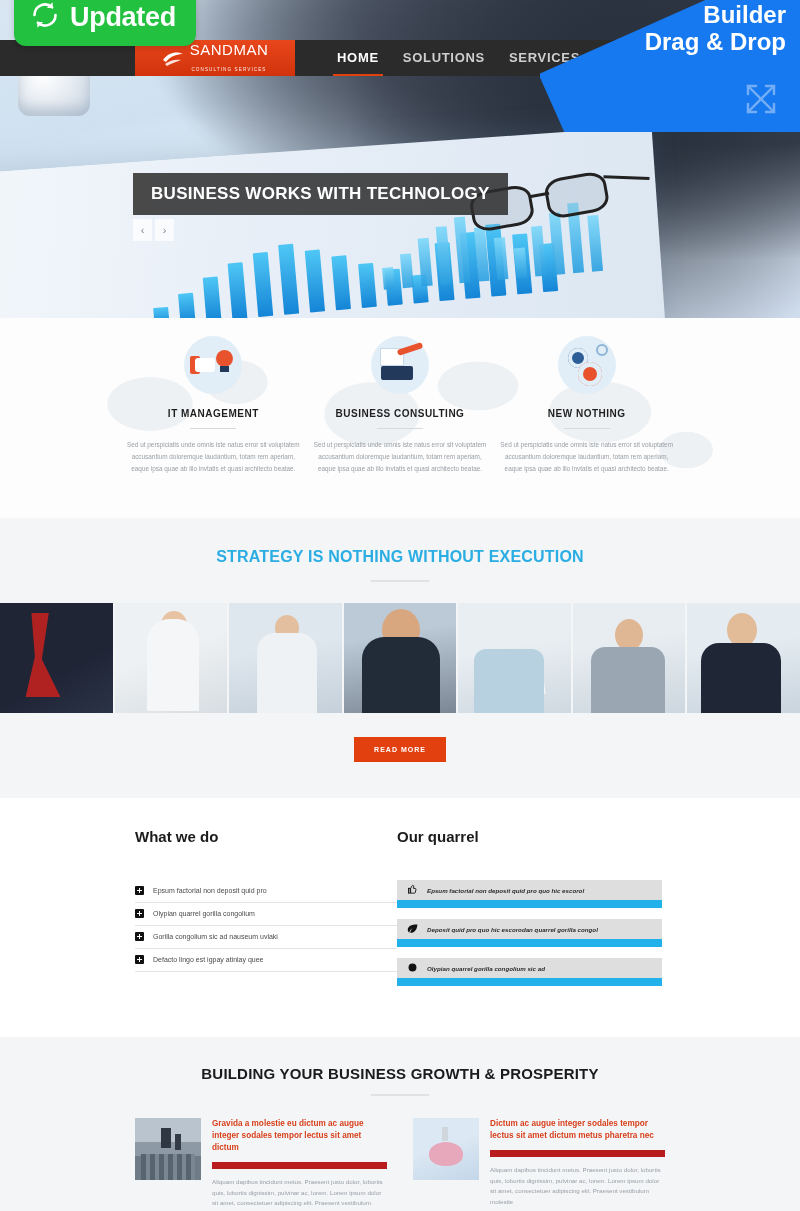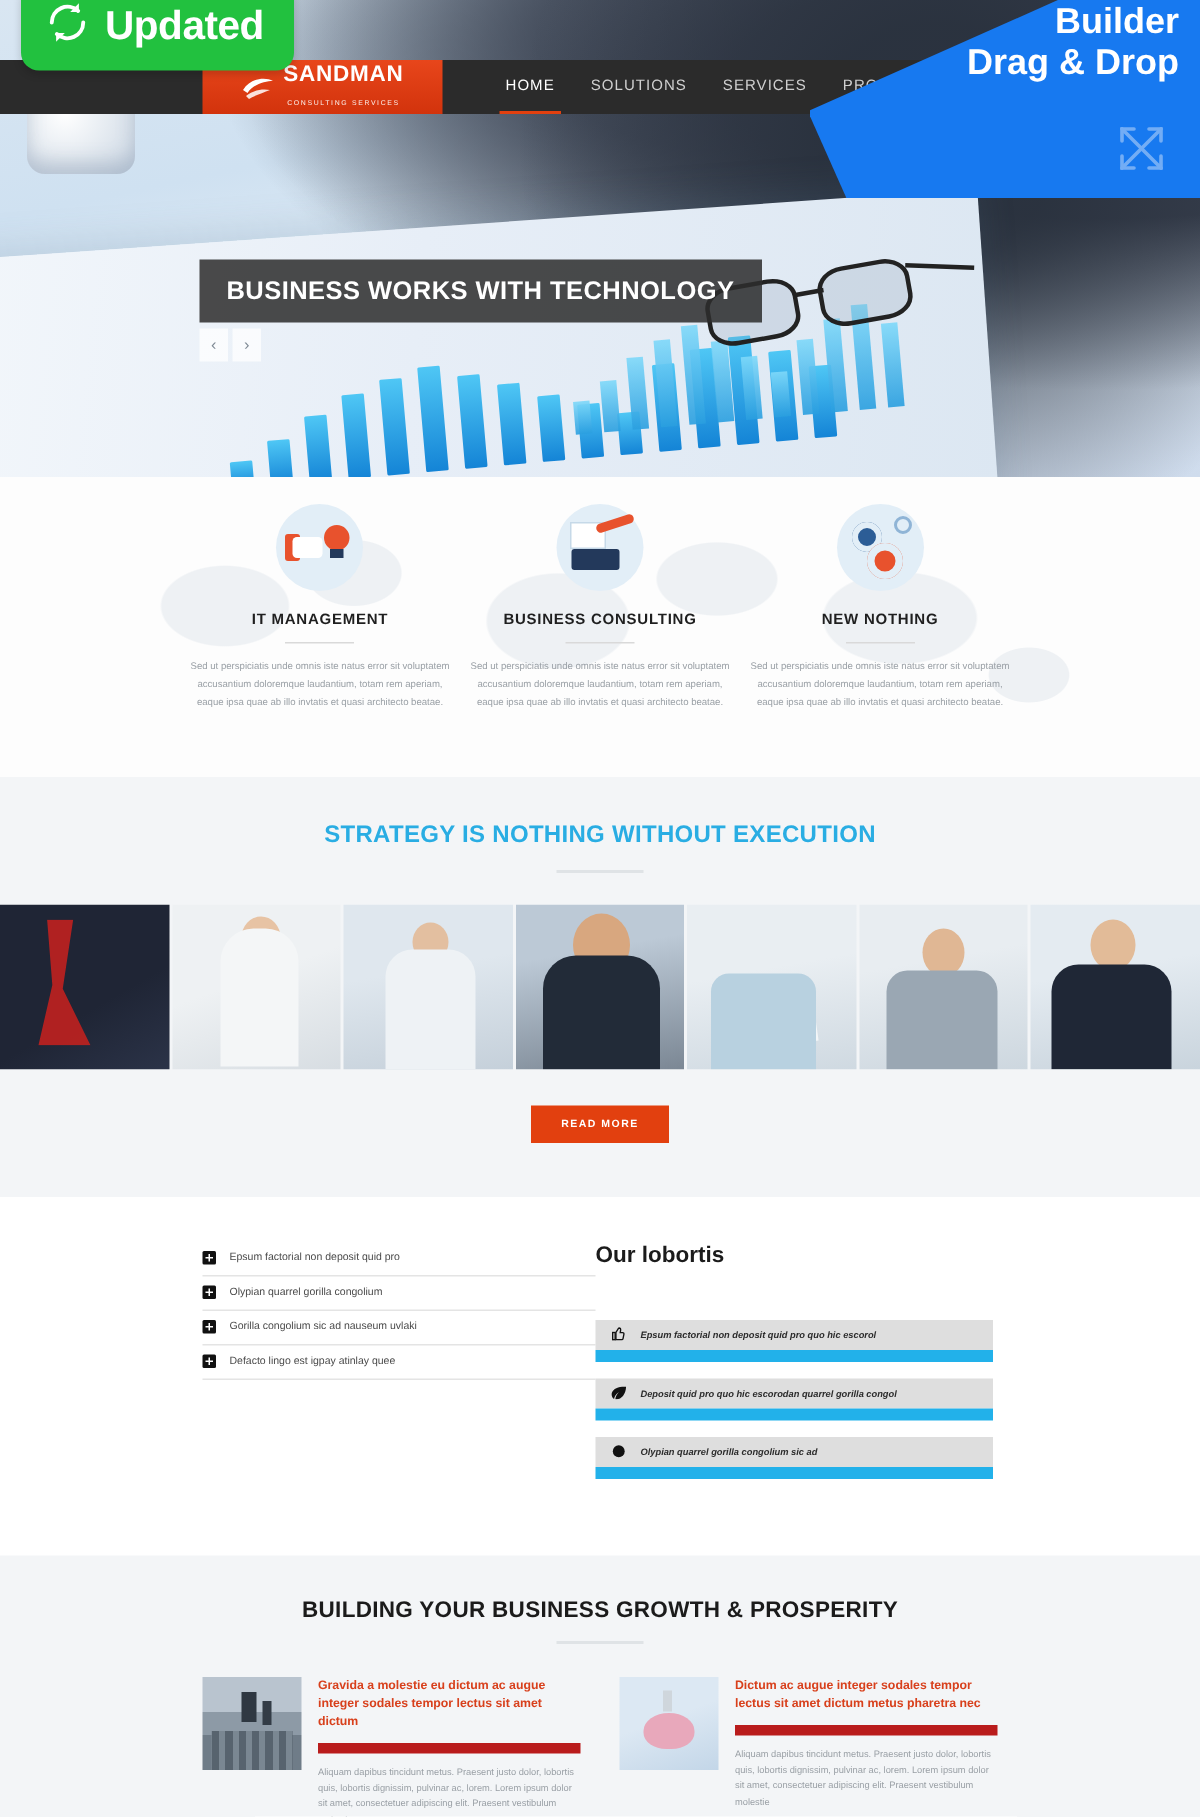--- a/index.html
+++ b/index.html
@@ -79,29 +79,29 @@
   .logo-block {
     position: absolute; left: 135px; top: 40px;
     width: 160px; height: 36px;
     background: #e23a12;
     background: linear-gradient(180deg,#e8461b,#d2330c);
     display: flex; align-items: center; justify-content: center; gap: 6px;
     z-index: 7;
   }
   .logo-mark { width: 22px; height: 18px; position: relative; flex: 0 0 auto; }
   .logo-text { color: #fff; line-height: 1; text-align: center; }
-  .logo-title { font-size: 15px; font-weight: bold; letter-spacing: .5px; }
+  .logo-title { font-size: 15px; font-weight: normal; letter-spacing: .5px; }
   .logo-sub { font-size: 4.6px; letter-spacing: 1.1px; margin-top: 2px; opacity: .92; }
 
   .nav {
     position: absolute; left: 325px; top: 40px; height: 36px;
     display: flex; align-items: center; gap: 0; z-index: 7;
   }
   .nav a {
-    color: #cfcfcf; font-size: 10px; font-weight: normal; letter-spacing: .7px;
+    color: #cfcfcf; font-size: 13px; font-weight: bold; letter-spacing: .7px;
     text-decoration: none; padding: 0 12px; line-height: 36px;
     position: relative;
   }
   .nav a.active { color: #ffffff; }
   .nav a.active::after {
     content: ""; position: absolute; left: 8px; right: 8px; bottom: 0;
     height: 2px; background: #e2400f;
   }
 
   
@@ -436,41 +436,42 @@
         <div class="gal g6" title="businesswoman-at-desk"></div>
         <div class="gal g7" title="bearded-businessman-portrait"></div>
       </div>
     <div class="readmore-wrap">
       <button class="readmore">READ MORE</button>
     </div>
   </section>
 
   <section class="twocol">
     <div class="col-l">
+      <div class="col-h">What we do</div>
       <div id="wwd-list">
           <div class="wwd-item">
             <span class="plus-box"></span>
             <span class="wwd-text">Epsum factorial non deposit quid pro</span>
           </div>
           <div class="wwd-item">
             <span class="plus-box"></span>
             <span class="wwd-text">Olypian quarrel gorilla congolium</span>
           </div>
           <div class="wwd-item">
             <span class="plus-box"></span>
             <span class="wwd-text">Gorilla congolium sic ad nauseum uvlaki</span>
           </div>
           <div class="wwd-item">
             <span class="plus-box"></span>
             <span class="wwd-text">Defacto lingo est igpay atinlay quee</span>
           </div>
         </div>
     </div>
     <div class="col-r">
-      <div class="col-h">Our lobortis</div>
+      <div class="col-h">Our quarrel</div>
       <div id="srv-list">
           <div class="srv-bar">
             <div class="srv-top">
               <span class="srv-ico"><svg width="9" height="10" viewBox="0 0 12 13" fill="none" stroke="#111" stroke-width="1.2">
                   <path d="M3.5 12h5.2c.6 0 1-.4 1.1-1l.8-4c.1-.7-.4-1.3-1.1-1.3H7.3l.4-2.5c.1-.8-.4-1.5-1.2-1.6-.4 0-.7.2-.9.5L3.5 5.6z"></path>
                   <rect x="0.6" y="5.6" width="2.2" height="6.4"></rect>
                 </svg></span>
               <span class="srv-label">Epsum factorial non deposit quid pro quo hic escorol</span>
             </div>
             <div class="srv-fill"></div>

